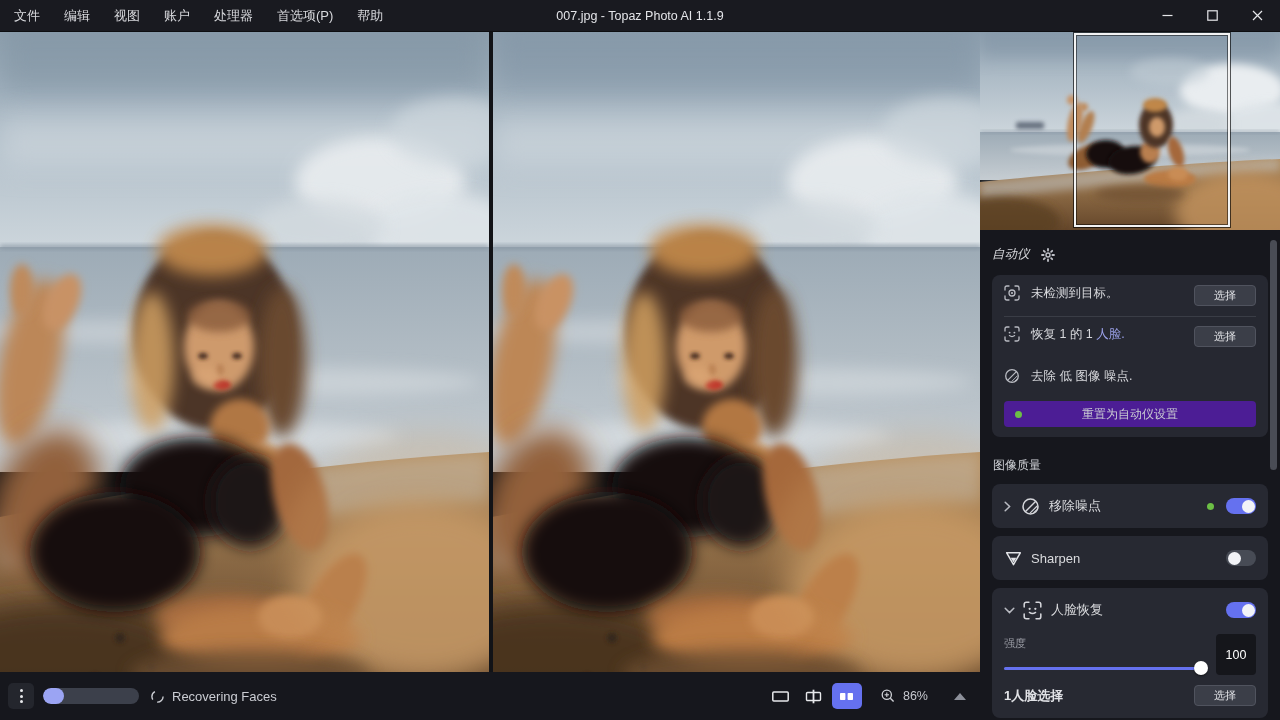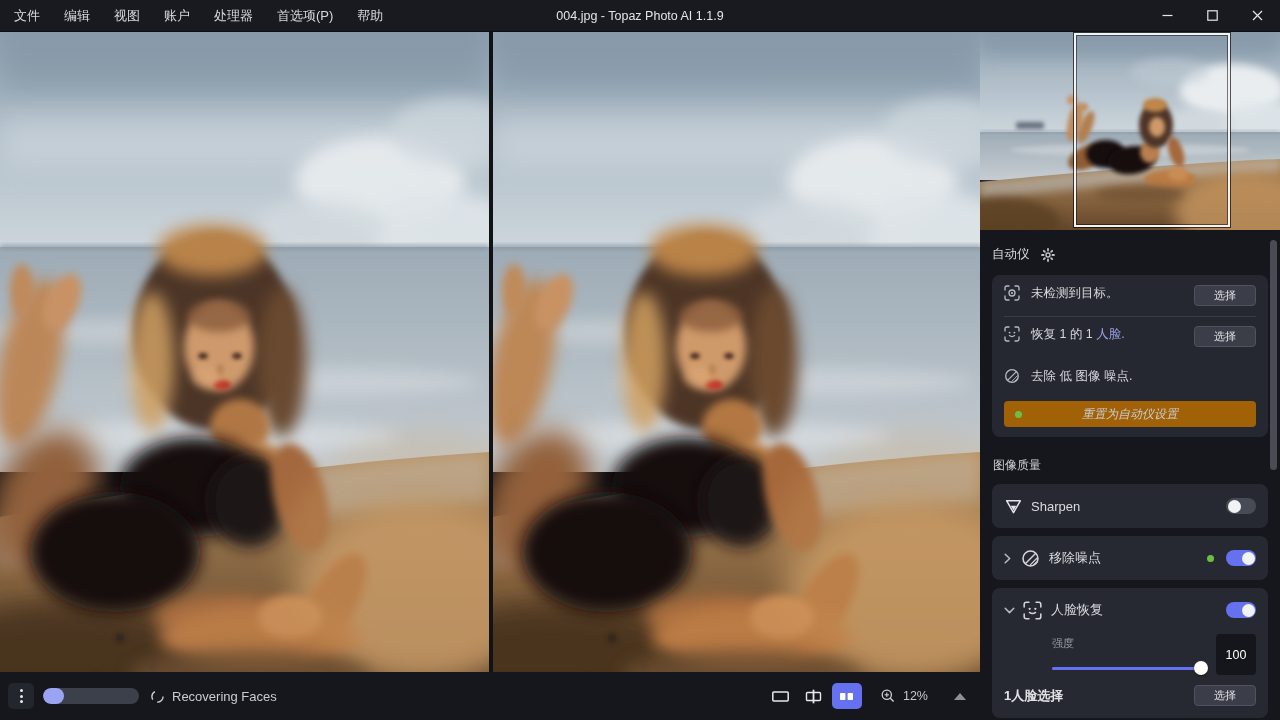--- a/index.html
+++ b/index.html
@@ -45,51 +45,51 @@
     border-bottom:7px solid #8d909a; margin-left:26px; }
 
   
   .sidebar { width:300px; background:#16171d; display:flex; flex-direction:column; position:relative; }
   .thumb { height:198px; position:relative; flex:0 0 198px; overflow:hidden; background:#0c0d10; }
   .thumb svg { width:100%; height:100%; display:block; }
   .thumb-viewport { position:absolute; left:94px; top:1px; width:156px; height:194px;
     border:2px solid #f3f3f3; box-shadow:0 0 0 1px rgba(0,0,0,.65), inset 0 0 0 1px rgba(0,0,0,.5); }
   .settings { flex:1; padding:16px 12px 0; overflow:hidden; }
   .ap-header { display:flex; align-items:center; gap:11px; margin-bottom:12px; }
-  .ap-title { color:#d6d7db; font-size:12.5px; }
+  .ap-title { color:#d6d7db; font-size:12.5px;font-style:italic; }
   .ap-card { background:#262831; border-radius:8px; padding:10px 12px; }
   .ap-row { display:flex; align-items:flex-start; min-height:22px; }
   .ap-row + .ap-divider { }
   .ap-divider { height:1px; background:#3a3d46; margin:9px 0; }
   .ap-icon { flex:0 0 16px; margin-right:11px; display:flex; }
   .ap-text { color:#d8d9dd; font-size:12.5px; }
   .ap-link { color:#9aa0e8; }
   .select-btn { margin-left:auto; background:#3b3e48; border:1px solid #50535e; border-radius:4px;
     color:#e4e5e9; font-size:11px; padding:3px 19px; line-height:13px; cursor:pointer; }
   .mt10 { margin-top:20px; }
-  .reset-btn { margin-top:11px; width:100%; background:#a16207; border:none; border-radius:4px; height:26px;
-    color:#c9cbd2; font-size:12px; position:relative; display:flex; align-items:center; justify-content:center; cursor:pointer;font-style:italic; }
+  .reset-btn { margin-top:11px; width:100%; background:#4c1d95; border:none; border-radius:4px; height:26px;
+    color:#c9cbd2; font-size:12px; position:relative; display:flex; align-items:center; justify-content:center; cursor:pointer; }
   .reset-dot { position:absolute; left:11px; width:7px; height:7px; border-radius:50%; background:#6cbf45; }
   .section-label { color:#cfd1d6; font-size:12px; margin:20px 0 10px 1px; }
   .filter-card { background:#272932; border-radius:8px; margin-bottom:8px; padding:0 12px; }
   .filter-head { height:44px; display:flex; align-items:center; }
   .chev { flex:0 0 9px; margin-right:8px; display:flex; }
   .f-icon { display:flex; margin-right:9px; }
   .f-label { color:#dadbde; font-size:13px; }
   .f-right { margin-left:auto; display:flex; align-items:center; gap:12px; }
   .auto-dot { width:7px; height:7px; border-radius:50%; background:#6cbf45; }
   .toggle { position:relative; width:30px; height:16px; border-radius:9px; cursor:pointer; }
   .toggle.on { background:#6571ef; }
   .toggle.off { background:#474b55; }
   .toggle::after { content:''; position:absolute; top:1.5px; width:13px; height:13px; border-radius:50%; background:#f2f3f7; }
   .toggle.on::after { right:1.5px; }
   .toggle.off::after { left:1.5px; }
   .face-body { padding:2px 0 12px; }
   .strength { display:flex; gap:12px; }
-  .strength-left { flex:1;margin-left:48px; }
+  .strength-left { flex:1; }
   .strength-label { color:#9b9da5; font-size:11px; margin:2px 0 10px; }
   .slider { position:relative; height:14px; }
   .slider-track { position:absolute; left:0; right:0; top:6px; height:3px; background:#3a3d47; border-radius:2px; }
   .slider-fill { position:absolute; left:0; top:6px; height:3px; background:#6571ef; border-radius:2px; }
   .slider-knob { position:absolute; top:7px; width:14px; height:14px; border-radius:50%; background:#fff;
     transform:translate(-50%,-50%); box-shadow:0 1px 2px rgba(0,0,0,.5); }
   .strength-value { align-self:stretch; width:40px; background:#15161b; border-radius:4px; color:#fff;
     font-size:12.5px; display:flex; align-items:center; justify-content:center; min-height:30px; }
   .faces-row { display:flex; align-items:center; margin-top:10px; }
   .faces-text { color:#e2e3e7; font-size:13px; font-weight:700; }
@@ -219,21 +219,21 @@
   <div class="titlebar">
     <div class="menu">
       <span class="menu-item">文件</span>
       <span class="menu-item">编辑</span>
       <span class="menu-item">视图</span>
       <span class="menu-item">账户</span>
       <span class="menu-item">处理器</span>
       <span class="menu-item">首选项(P)</span>
       <span class="menu-item">帮助</span>
     </div>
-    <div class="win-title">004.jpg - Topaz Photo AI 1.1.9</div>
+    <div class="win-title">007.jpg - Topaz Photo AI 1.1.9</div>
     <div class="win-controls">
       <div class="win-btn">
         <svg width="11" height="11" viewBox="0 0 11 11">
             <line x1="0.5" y1="5.5" x2="10.5" y2="5.5" stroke="#e6e7ea" stroke-width="1.2"></line>
           </svg>
       </div>
       <div class="win-btn">
         <svg width="11" height="11" viewBox="0 0 11 11">
             <rect x="0.8" y="0.8" width="9.4" height="9.4" fill="none" stroke="#e6e7ea" stroke-width="1.2"></rect>
           </svg>
@@ -298,21 +298,21 @@
               </svg>
           </div>
         </div>
         <div class="zoom-group">
           <svg width="16" height="16" viewBox="0 0 16 16">
             <circle cx="6.8" cy="6.8" r="4.6" fill="none" stroke="#cfd1d6" stroke-width="1.3"></circle>
             <line x1="10.3" y1="10.3" x2="13.6" y2="13.6" stroke="#cfd1d6" stroke-width="1.4"></line>
             <line x1="4.6" y1="6.8" x2="9" y2="6.8" stroke="#cfd1d6" stroke-width="1.1"></line>
             <line x1="6.8" y1="4.6" x2="6.8" y2="9" stroke="#cfd1d6" stroke-width="1.1"></line>
           </svg>
-          <span class="zoom-text">12%</span>
+          <span class="zoom-text">86%</span>
           <span class="tri-up"></span>
         </div>
       </div>
     </div>
 
     <div class="sidebar">
       <div class="thumb">
         <svg viewBox="0 0 300 198" preserveAspectRatio="xMidYMid slice">
             <use href="#beach-thumb"></use>
           </svg>
@@ -386,52 +386,52 @@
           <button class="reset-btn">
             <span class="reset-dot"></span>
             <span>重置为自动仪设置</span>
           </button>
         </div>
 
         <div class="section-label">图像质量</div>
 
         <div class="filter-card">
           <div class="filter-head">
-            <span class="f-icon" style="margin-left:1px;">
-              <svg width="17" height="15" viewBox="0 0 16 14">
-                <path d="M1.6,1.6 H14.4 L8,12.8 Z" fill="none" stroke="#e2e3e7" stroke-width="1.4" stroke-linejoin="round"></path>
-                <path d="M5.4,6.2 H10.6 L8,10.8 Z" fill="#e2e3e7"></path>
-              </svg>
-            </span>
-            <span class="f-label">Sharpen</span>
-            <span class="f-right">
-              <span class="toggle off"></span>
-            </span>
-          </div>
-        </div>
-
-        <div class="filter-card">
-          <div class="filter-head">
             <span class="chev">
               <svg width="7" height="11" viewBox="0 0 7 11">
                   <polyline points="1.2,1.2 5.6,5.5 1.2,9.8" fill="none" stroke="#b9bbc2" stroke-width="1.5" stroke-linecap="round"></polyline>
                 </svg>
             </span>
             <span class="f-icon">
               <svg width="19" height="19" viewBox="0 0 16 16">
                 <circle cx="8" cy="8" r="6.3" fill="none" stroke="#d5d6db" stroke-width="1.3"></circle>
                 <line x1="3.6" y1="12.4" x2="12.4" y2="3.6" stroke="#d5d6db" stroke-width="1.2"></line>
                 <line x1="7.6" y1="13.6" x2="13.6" y2="7.6" stroke="#d5d6db" stroke-width="1"></line>
                 <line x1="10.6" y1="13.4" x2="13.4" y2="10.6" stroke="#d5d6db" stroke-width="1"></line>
               </svg>
             </span>
             <span class="f-label">移除噪点</span>
             <span class="f-right">
               <span class="auto-dot"></span>
               <span class="toggle on"></span>
+            </span>
+          </div>
+        </div>
+
+        <div class="filter-card">
+          <div class="filter-head">
+            <span class="f-icon" style="margin-left:1px;">
+              <svg width="17" height="15" viewBox="0 0 16 14">
+                <path d="M1.6,1.6 H14.4 L8,12.8 Z" fill="none" stroke="#e2e3e7" stroke-width="1.4" stroke-linejoin="round"></path>
+                <path d="M5.4,6.2 H10.6 L8,10.8 Z" fill="#e2e3e7"></path>
+              </svg>
+            </span>
+            <span class="f-label">Sharpen</span>
+            <span class="f-right">
+              <span class="toggle off"></span>
             </span>
           </div>
         </div>
 
         <div class="filter-card">
           <div class="filter-head">
             <span class="chev">
               <svg width="11" height="7" viewBox="0 0 11 7">
                   <polyline points="1.2,1.2 5.5,5.6 9.8,1.2" fill="none" stroke="#b9bbc2" stroke-width="1.5" stroke-linecap="round"></polyline>
                 </svg>

